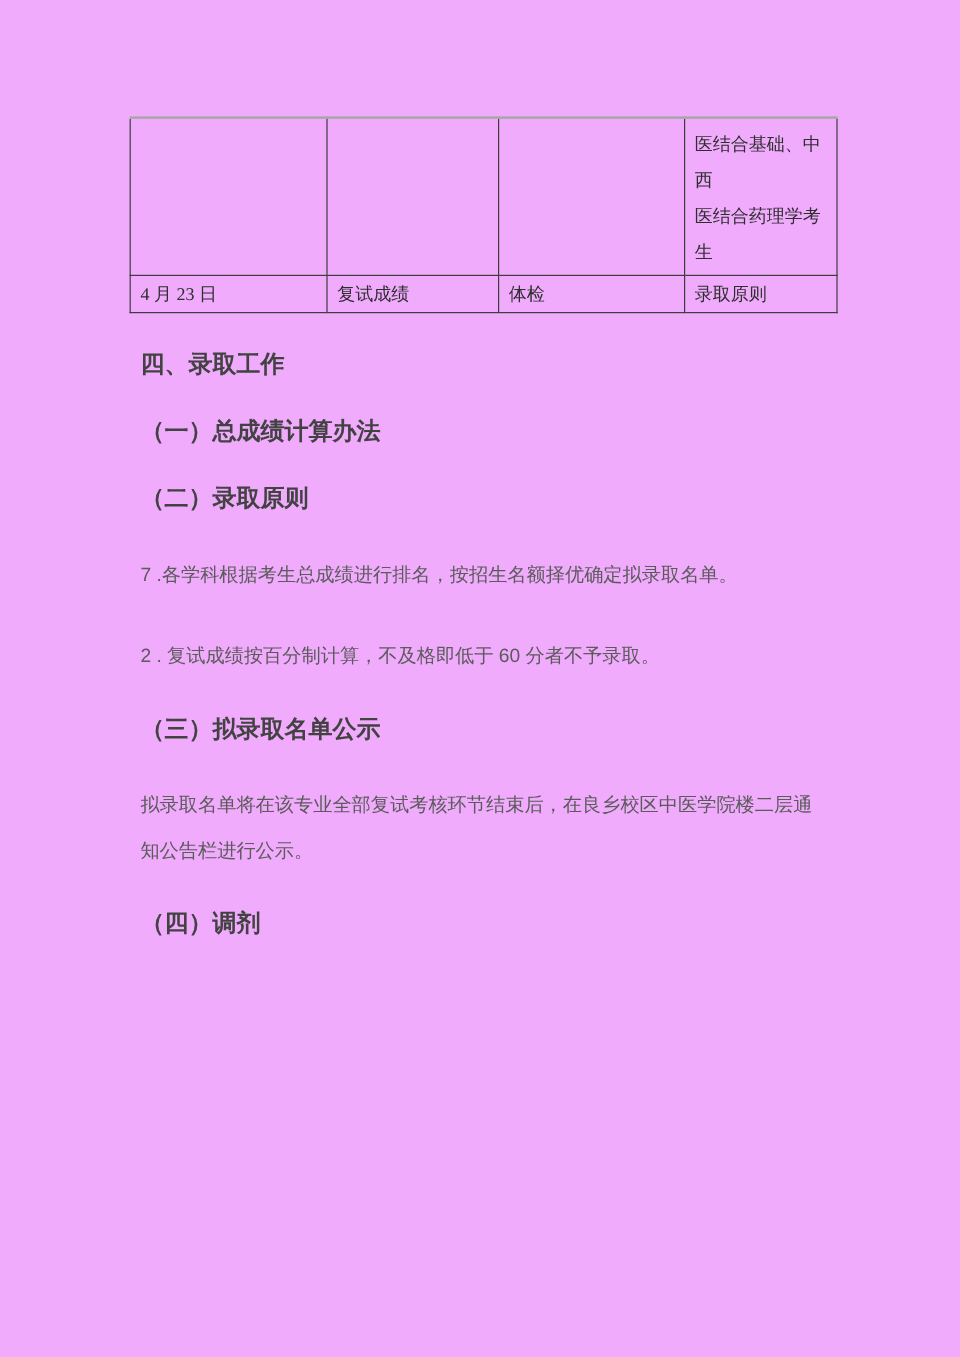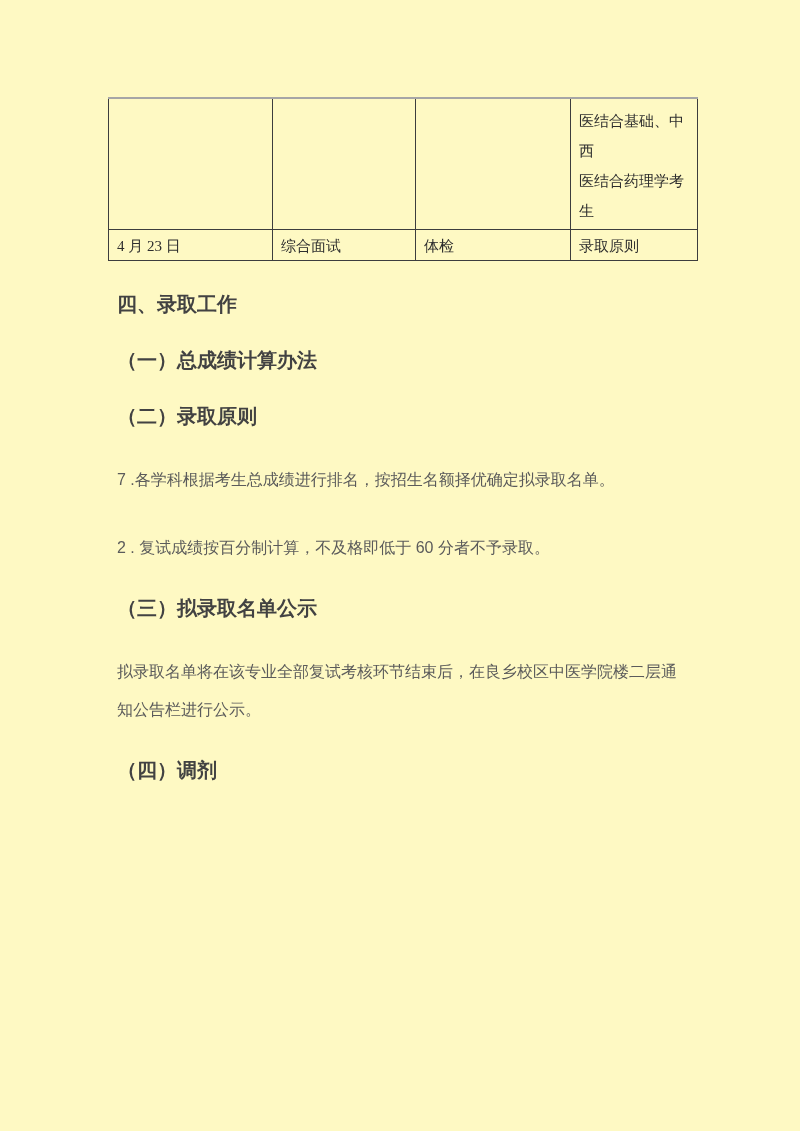--- a/index.html
+++ b/index.html
@@ -4,21 +4,21 @@
 <style>
   html, body {
     margin: 0;
     padding: 0;
     background: #ffffff;
   }
   .page {
     position: relative;
     width: 800px;
     height: 1131px;
-    background: #fef9c3;
+    background: #f0abfc;
     overflow: hidden;
     font-family: "Liberation Sans", "DejaVu Sans", sans-serif;
   }
   
   table.schedule {
     border-collapse: collapse;
     table-layout: fixed;
     margin: 97px 0 0 108px;
     width: 589px;
     border: 1px solid #3d3d3d;
@@ -76,21 +76,21 @@
       <tr class="row-cont">
         <td></td>
         <td></td>
         <td></td>
         <td>医结合基础、中西
 医结合药理学考
 生</td>
       </tr>
       <tr class="row-short">
         <td>4 月 23 日</td>
-        <td>综合面试</td>
+        <td>复试成绩</td>
         <td>体检</td>
         <td>录取原则</td>
       </tr>
     </tbody>
   </table>
 
   <div class="content">
     <div class="h-main">四、录取工作</div>
 
     <div class="h-sub">（一）总成绩计算办法</div>

